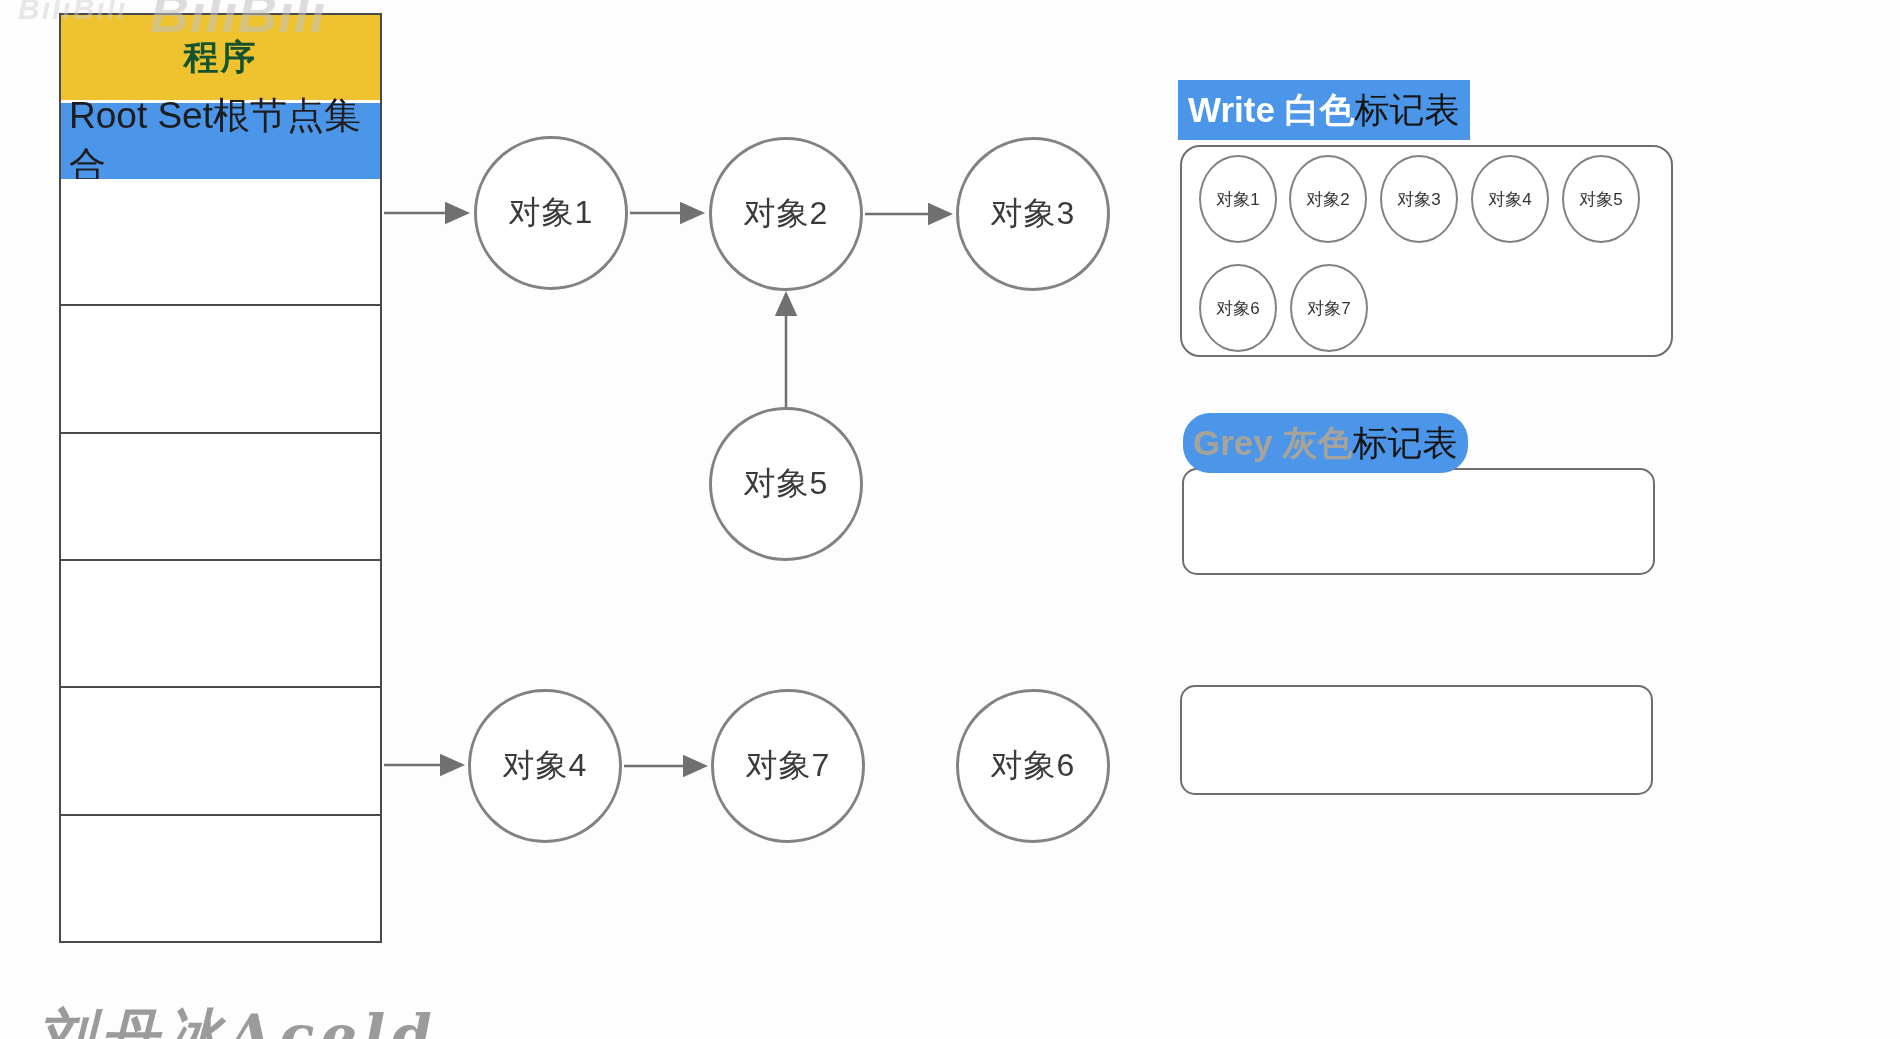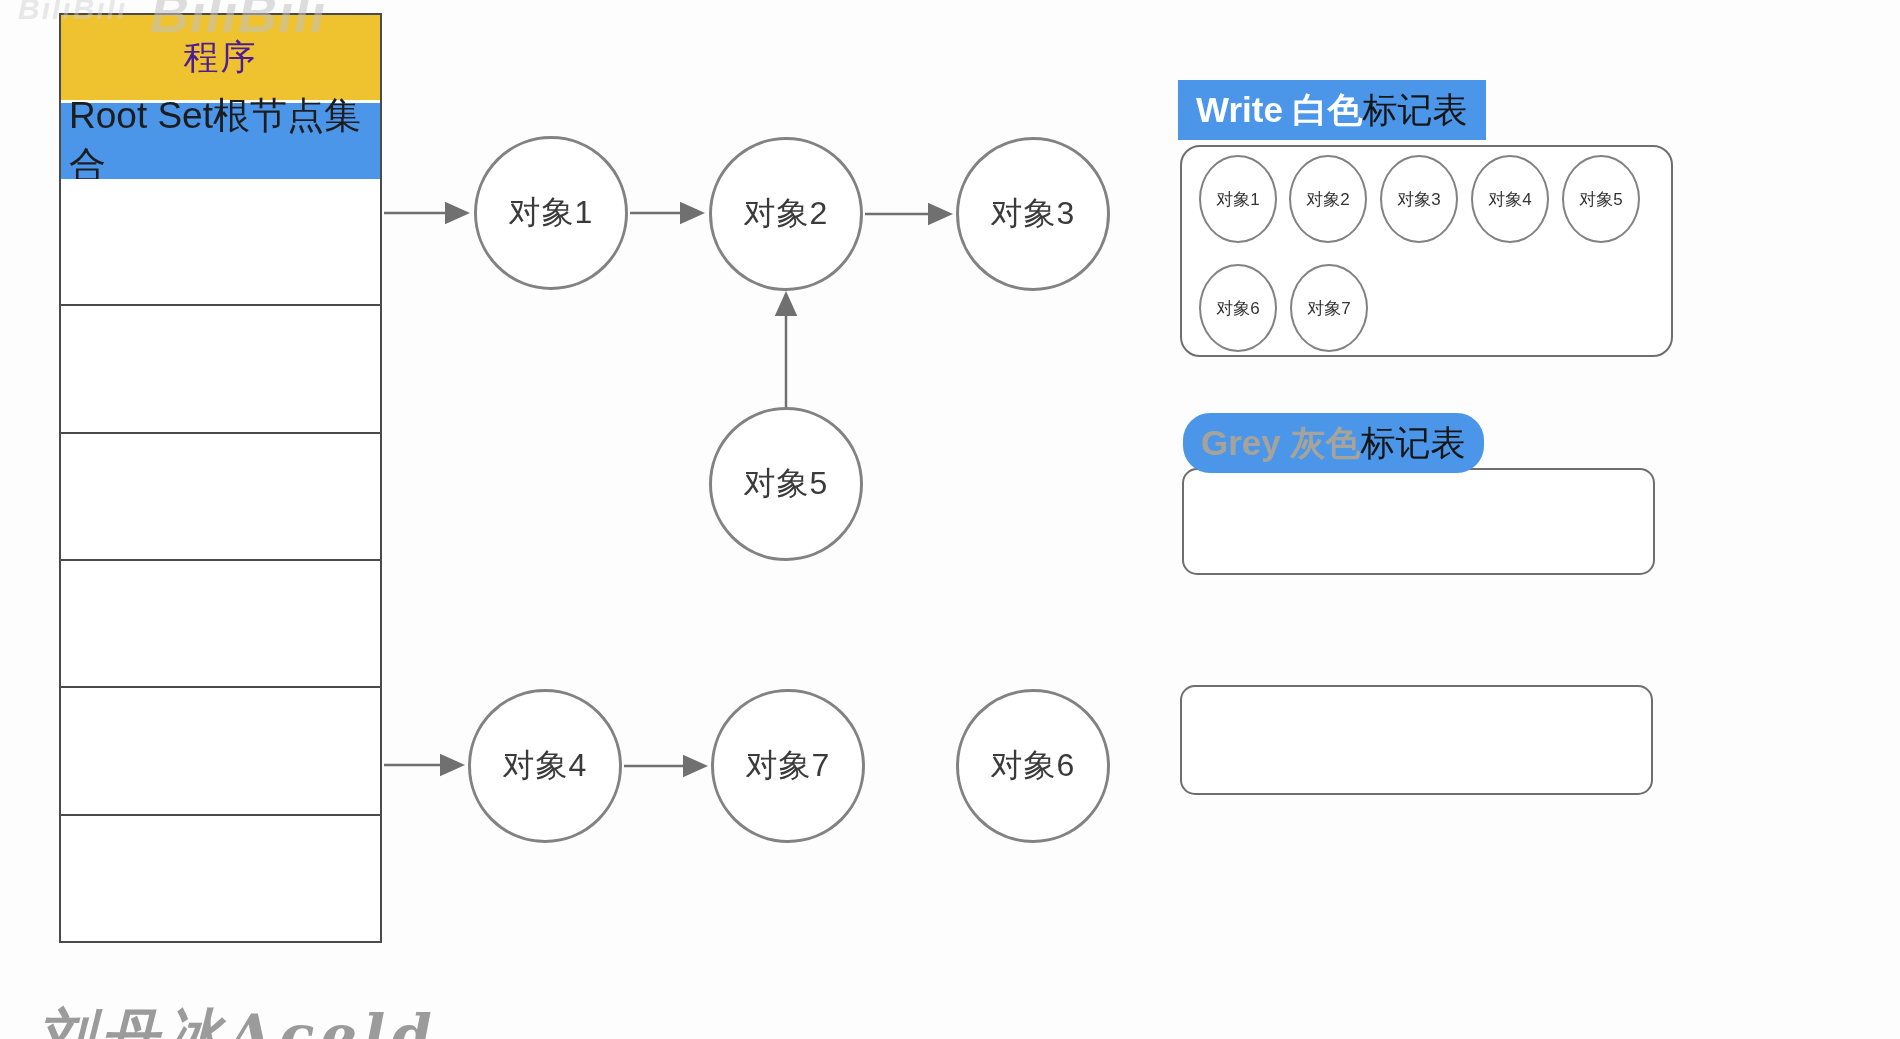--- a/index.html
+++ b/index.html
@@ -11,38 +11,38 @@
   .wm-faint{position:absolute;left:18px;top:10px;font-size:30px;font-weight:bold;
     color:rgba(205,205,205,0.45);letter-spacing:2px;font-style:italic;}
   .wm-main{position:absolute;left:150px;top:0;font-size:54px;font-weight:bold;font-style:italic;
     color:rgba(193,193,193,0.55);letter-spacing:1px;}
 
   
   .stack{position:absolute;left:59px;top:13px;width:323px;height:930px;
     border:2px solid #4a4a4a;background:#fff;box-sizing:border-box;display:flex;flex-direction:column;}
   .stack-header{height:85px;background:#EFC32F;border-bottom:3px solid #fff;
     display:flex;align-items:center;justify-content:center;
-    color:#4c1d95;font-size:35px;font-weight:normal;letter-spacing:2px;flex:0 0 auto;}
+    color:#14532d;font-size:35px;font-weight:bold;letter-spacing:2px;flex:0 0 auto;}
   .stack-rootset{height:76px;background:#4B96E8;display:flex;align-items:center;
     padding-left:8px;color:#1d1d1f;font-size:37px;flex:0 0 auto;}
   .stack-rows{flex:1;display:flex;flex-direction:column;}
   .stack-row{flex:1;background:#fff;}
   .stack-row + .stack-row{border-top:2px solid #4a4a4a;}
 
   
   #edgeLayer{position:absolute;left:0;top:0;width:1900px;height:1039px;z-index:2;}
   .edge{stroke:#707070;stroke-width:2.5;}
   #nodeLayer{position:absolute;left:0;top:0;z-index:3;}
   .gnode{position:absolute;width:148px;height:148px;border:3px solid #828282;border-radius:50%;
     background:#fff;display:flex;align-items:center;justify-content:center;}
   .gnode span{font-size:32px;color:#3a3a3a;letter-spacing:1px;}
 
   
   .mark-label{position:absolute;height:60px;line-height:60px;background:#4B96E8;
-    padding:0 18px;font-size:35px;white-space:nowrap;z-index:4;text-align:center;}
+    padding:0 10px;font-size:35px;white-space:nowrap;z-index:4;text-align:center;}
   .mark-label .hl-en{font-weight:bold;}
   .mark-label .hl-suffix{color:#151515;font-weight:normal;}
   .mark-label.white .hl-en{color:#ffffff;}
   .mark-label.grey .hl-en{color:#A6A39B;}
   .mark-label.black .hl-en{color:#111111;}
   .mark-box{position:absolute;background:#fff;border:2px solid #6e6e6e;box-sizing:border-box;}
   .mini-node{position:absolute;width:74px;height:84px;border:2px solid #828282;border-radius:50%;
     background:#fff;display:flex;align-items:center;justify-content:center;
     font-size:17px;color:#333;}
 

